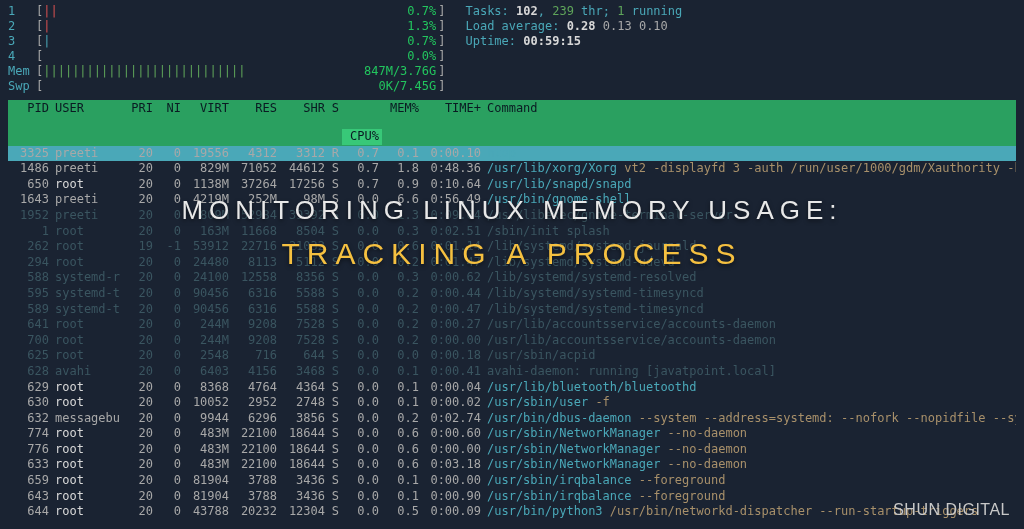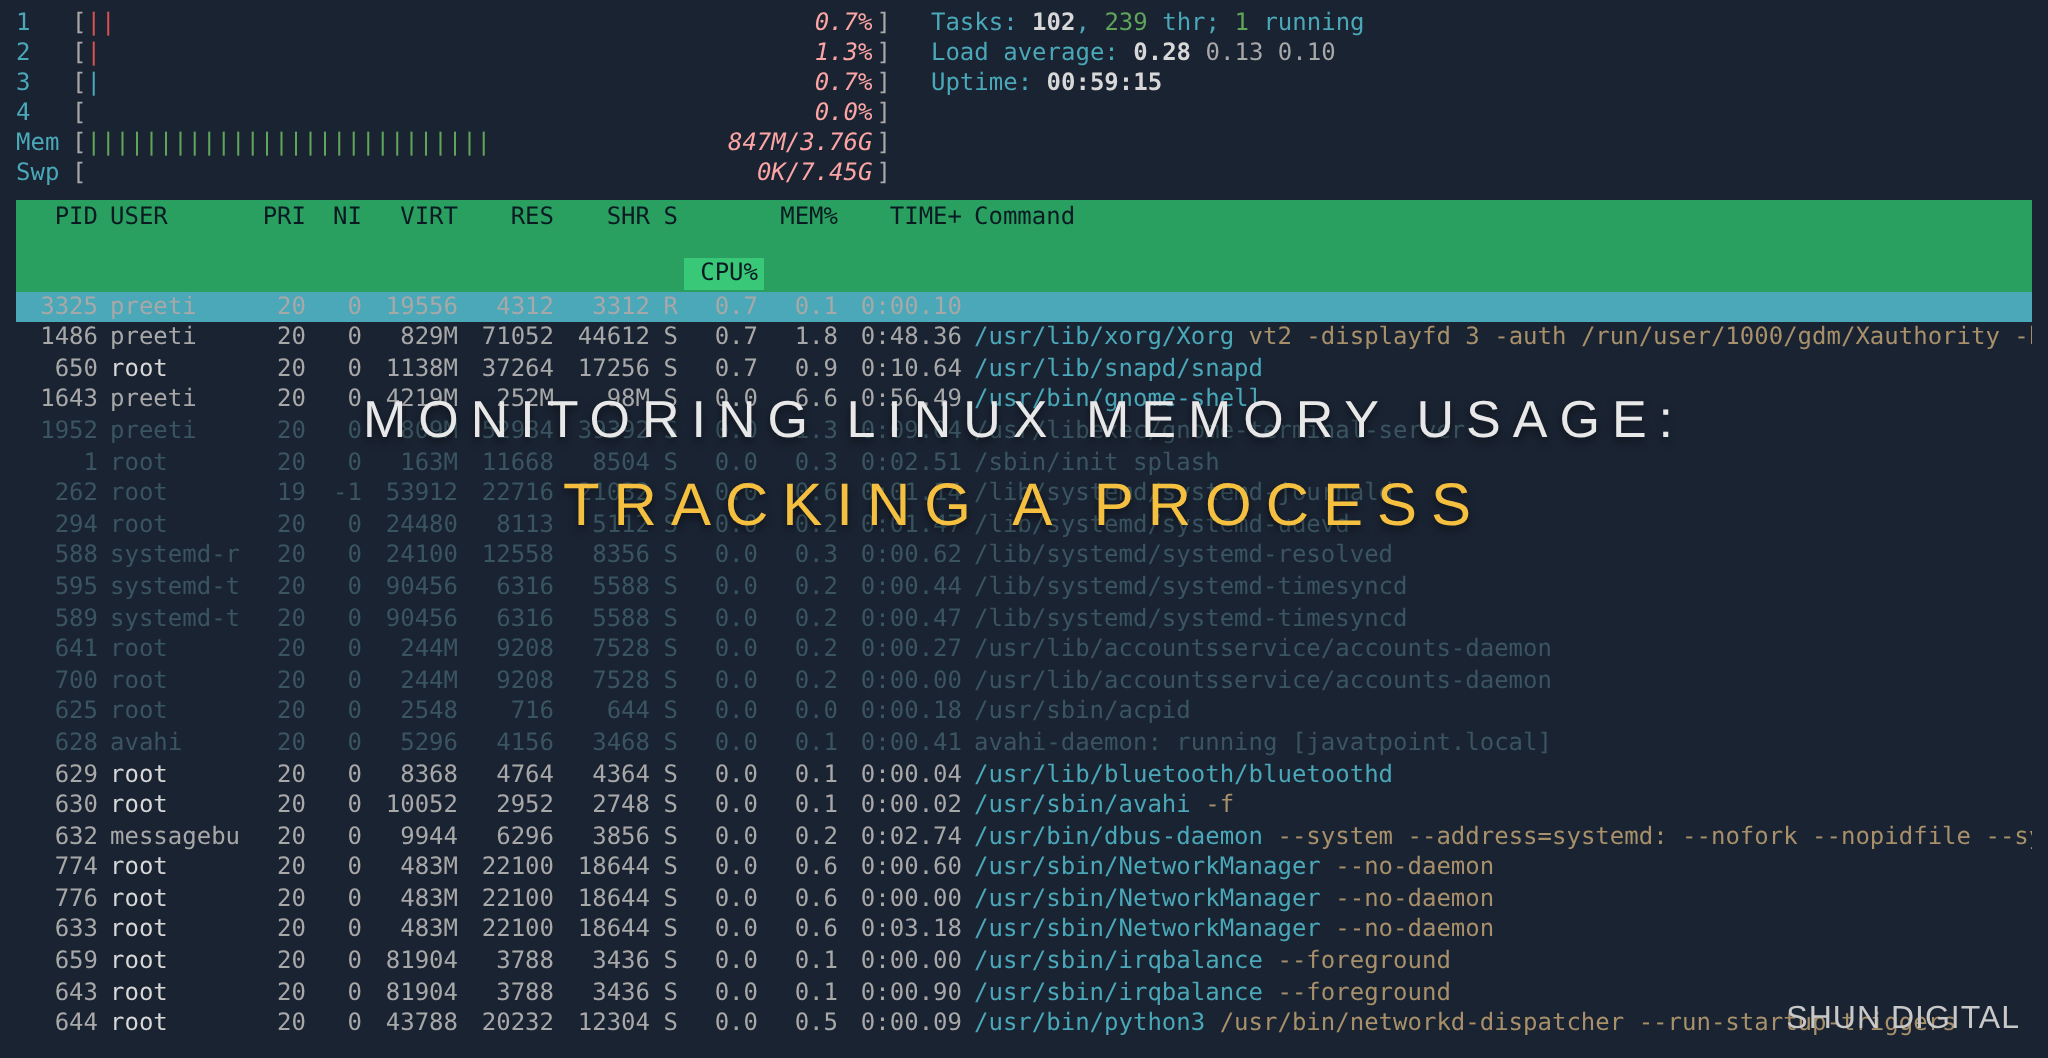--- a/index.html
+++ b/index.html
@@ -33,25 +33,24 @@
   .bar-contents {
     display: inline-block;
     width: 395px;
   }
   .bar-pipe {
     color: #4aa8b8;
   }
   .bar-pipe.red { color: #d85050; }
   .bar-pipe.green { color: #5fa55a; }
   .bar-pct {
-    color: #fca5a5;
+    color: #22c55e;
     text-align: right;
     float: right;
     margin-right: 2px;
-    font-style: italic;
   }
   .side-info {
     margin-left: 20px;
     color: #4aa8b8;
   }
   .side-info .cyan { color: #4aa8b8; }
   .side-info .white { color: #d8d8d8; font-weight: bold; }
   .side-info .green { color: #5fa55a; }
   .mem-label {
     color: #4aa8b8;
@@ -414,21 +413,21 @@
           <td class="num-col">0.0</td>
           <td class="num-col">0.0</td>
           <td class="num-col">0:00.18</td>
           <td class="cmd-col"><span class="cmd-path">/usr/sbin/acpid</span><span class="cmd-args"></span></td>
         </tr>
         <tr class="faded-row">
           <td class="pid-col">628</td>
           <td style="text-align:left" class="user-norm">avahi</td>
           <td class="num-col">20</td>
           <td class="num-col">0</td>
-          <td class="num-col">5296</td>
+          <td class="num-col">6403</td>
           <td class="num-col">4156</td>
           <td class="num-col">3468</td>
           <td class="num-col">S</td>
           <td class="num-col">0.0</td>
           <td class="num-col">0.1</td>
           <td class="num-col">0:00.41</td>
           <td class="cmd-col"><span class="cmd-path">avahi-daemon: running [javatpoint.local]</span><span class="cmd-args"></span></td>
         </tr>
         <tr>
           <td class="pid-col">629</td>
@@ -449,21 +448,21 @@
           <td style="text-align:left" class="user-root">root</td>
           <td class="num-col">20</td>
           <td class="num-col">0</td>
           <td class="num-col">10052</td>
           <td class="num-col">2952</td>
           <td class="num-col">2748</td>
           <td class="num-col">S</td>
           <td class="num-col">0.0</td>
           <td class="num-col">0.1</td>
           <td class="num-col">0:00.02</td>
-          <td class="cmd-col"><span class="cmd-path">/usr/sbin/avahi</span><span class="cmd-args"> -f</span></td>
+          <td class="cmd-col"><span class="cmd-path">/usr/sbin/user</span><span class="cmd-args"> -f</span></td>
         </tr>
         <tr>
           <td class="pid-col">632</td>
           <td style="text-align:left" class="user-norm">messagebu</td>
           <td class="num-col">20</td>
           <td class="num-col">0</td>
           <td class="num-col">9944</td>
           <td class="num-col">6296</td>
           <td class="num-col">3856</td>
           <td class="num-col">S</td>

